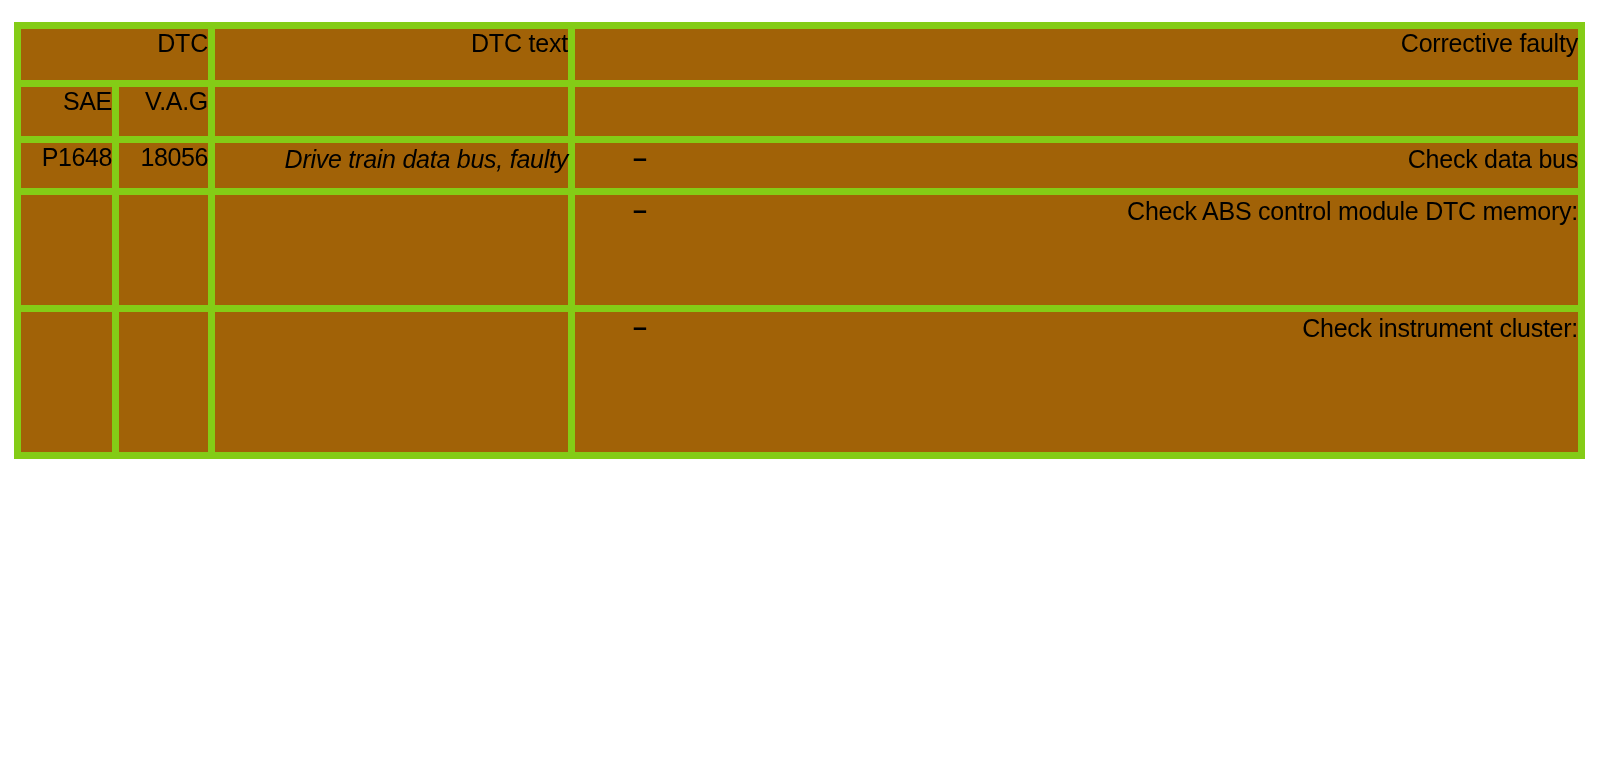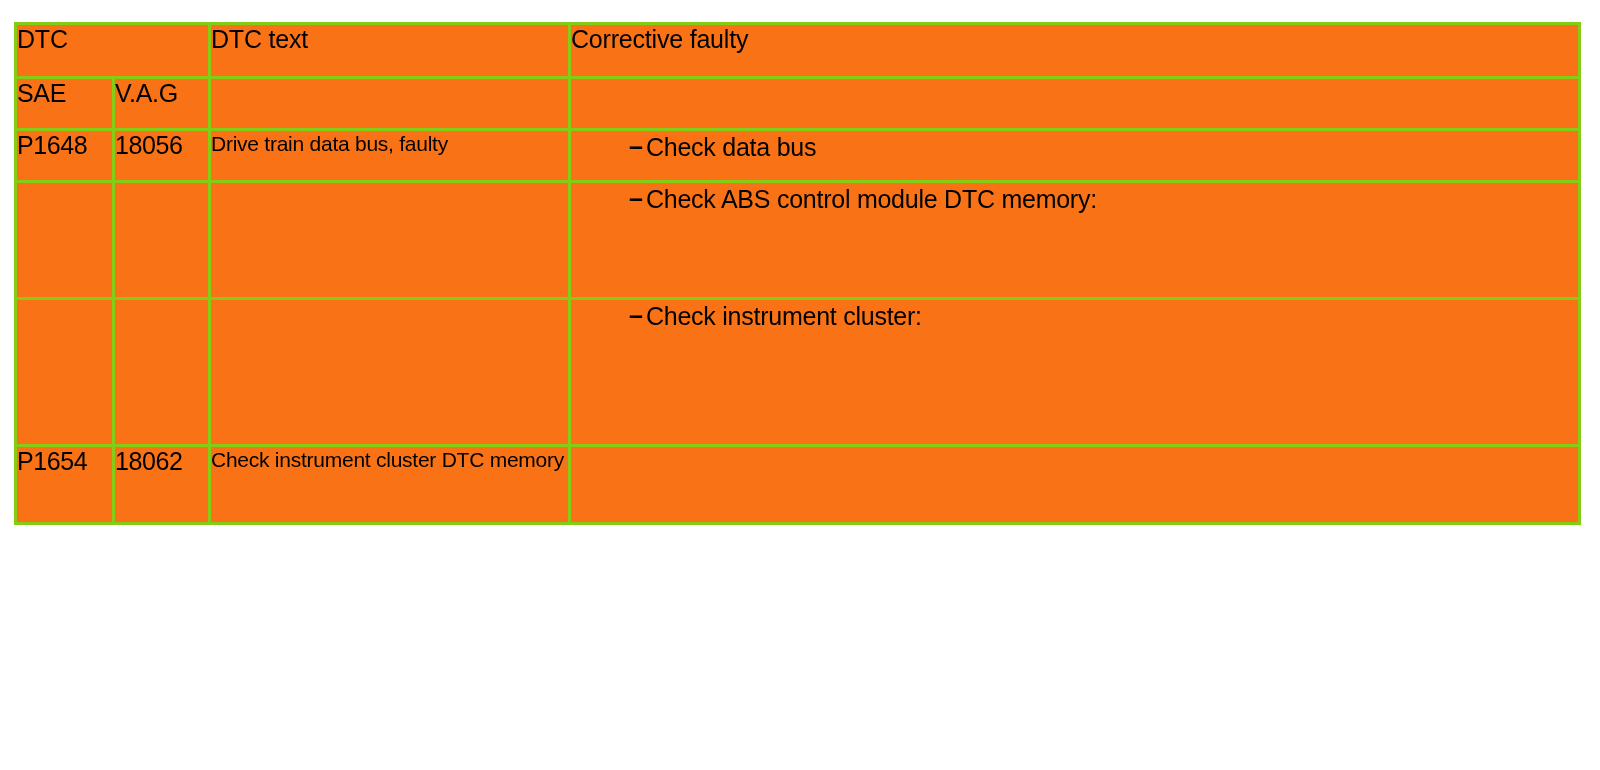--- a/index.html
+++ b/index.html
@@ -27,26 +27,26 @@
     left: 14px;
     top: 22px;
     width: 1564px;
     border-collapse: collapse;
     table-layout: fixed;
     background: #ffffff;
   }
 
   table.dtc-table td,
   table.dtc-table th {
-    border: 3px solid #84cc16;
+    border: 7px solid #84cc16;
     padding: 0;
     vertical-align: top;
-    background: #f97316;
+    background: #a16207;
     font-weight: normal;
-    text-align: left;
+    text-align: right;
   }
 
   
   col.c-sae  { width: 98px; }
   col.c-vag  { width: 96px; }
   col.c-text { width: 360px; }
   col.c-act  { width: 1010px; }
 
   
   .hdr-cell {
@@ -67,24 +67,25 @@
 
   
   .code-cell {
     text-align: center;
     font-size: 25px;
     letter-spacing: -0.4px;
     padding-top: 9px;
     margin-top: 27px;
   }
   .text-cell {
-    font-size: 21px;
+    font-size: 25px;
     line-height: 1.28;
     letter-spacing: -0.25px;
     padding: 8px 6px 6px 9px;
+    font-style: italic;
   }
   .act-cell {
     font-size: 25px;
     line-height: 1.28;
     letter-spacing: -0.25px;
     padding: 10px 6px 6px 0;
   }
 
   
   td.thin-bottom { border-bottom-width: 1px; }
@@ -164,25 +165,17 @@
         <td class="code-cell"></td>
         <td class="text-cell"></td>
         <td class="act-cell">
           <div class="bullet-line">
             <span class="bullet-dash">–</span>
             <span>Check instrument cluster:</span>
           </div>
         </td>
       </tr>
 
-      <tr style="height:78px;">
-        <td class="code-cell">P1654</td>
-        <td class="code-cell">18062</td>
-        <td class="text-cell">Check instrument cluster DTC memory</td>
-        <td class="act-cell">
-          <span class="empty-spacer"></span>
-        </td>
-      </tr>
 
     </tbody>
   </table>
 
 </div>
 
 </body></html>

